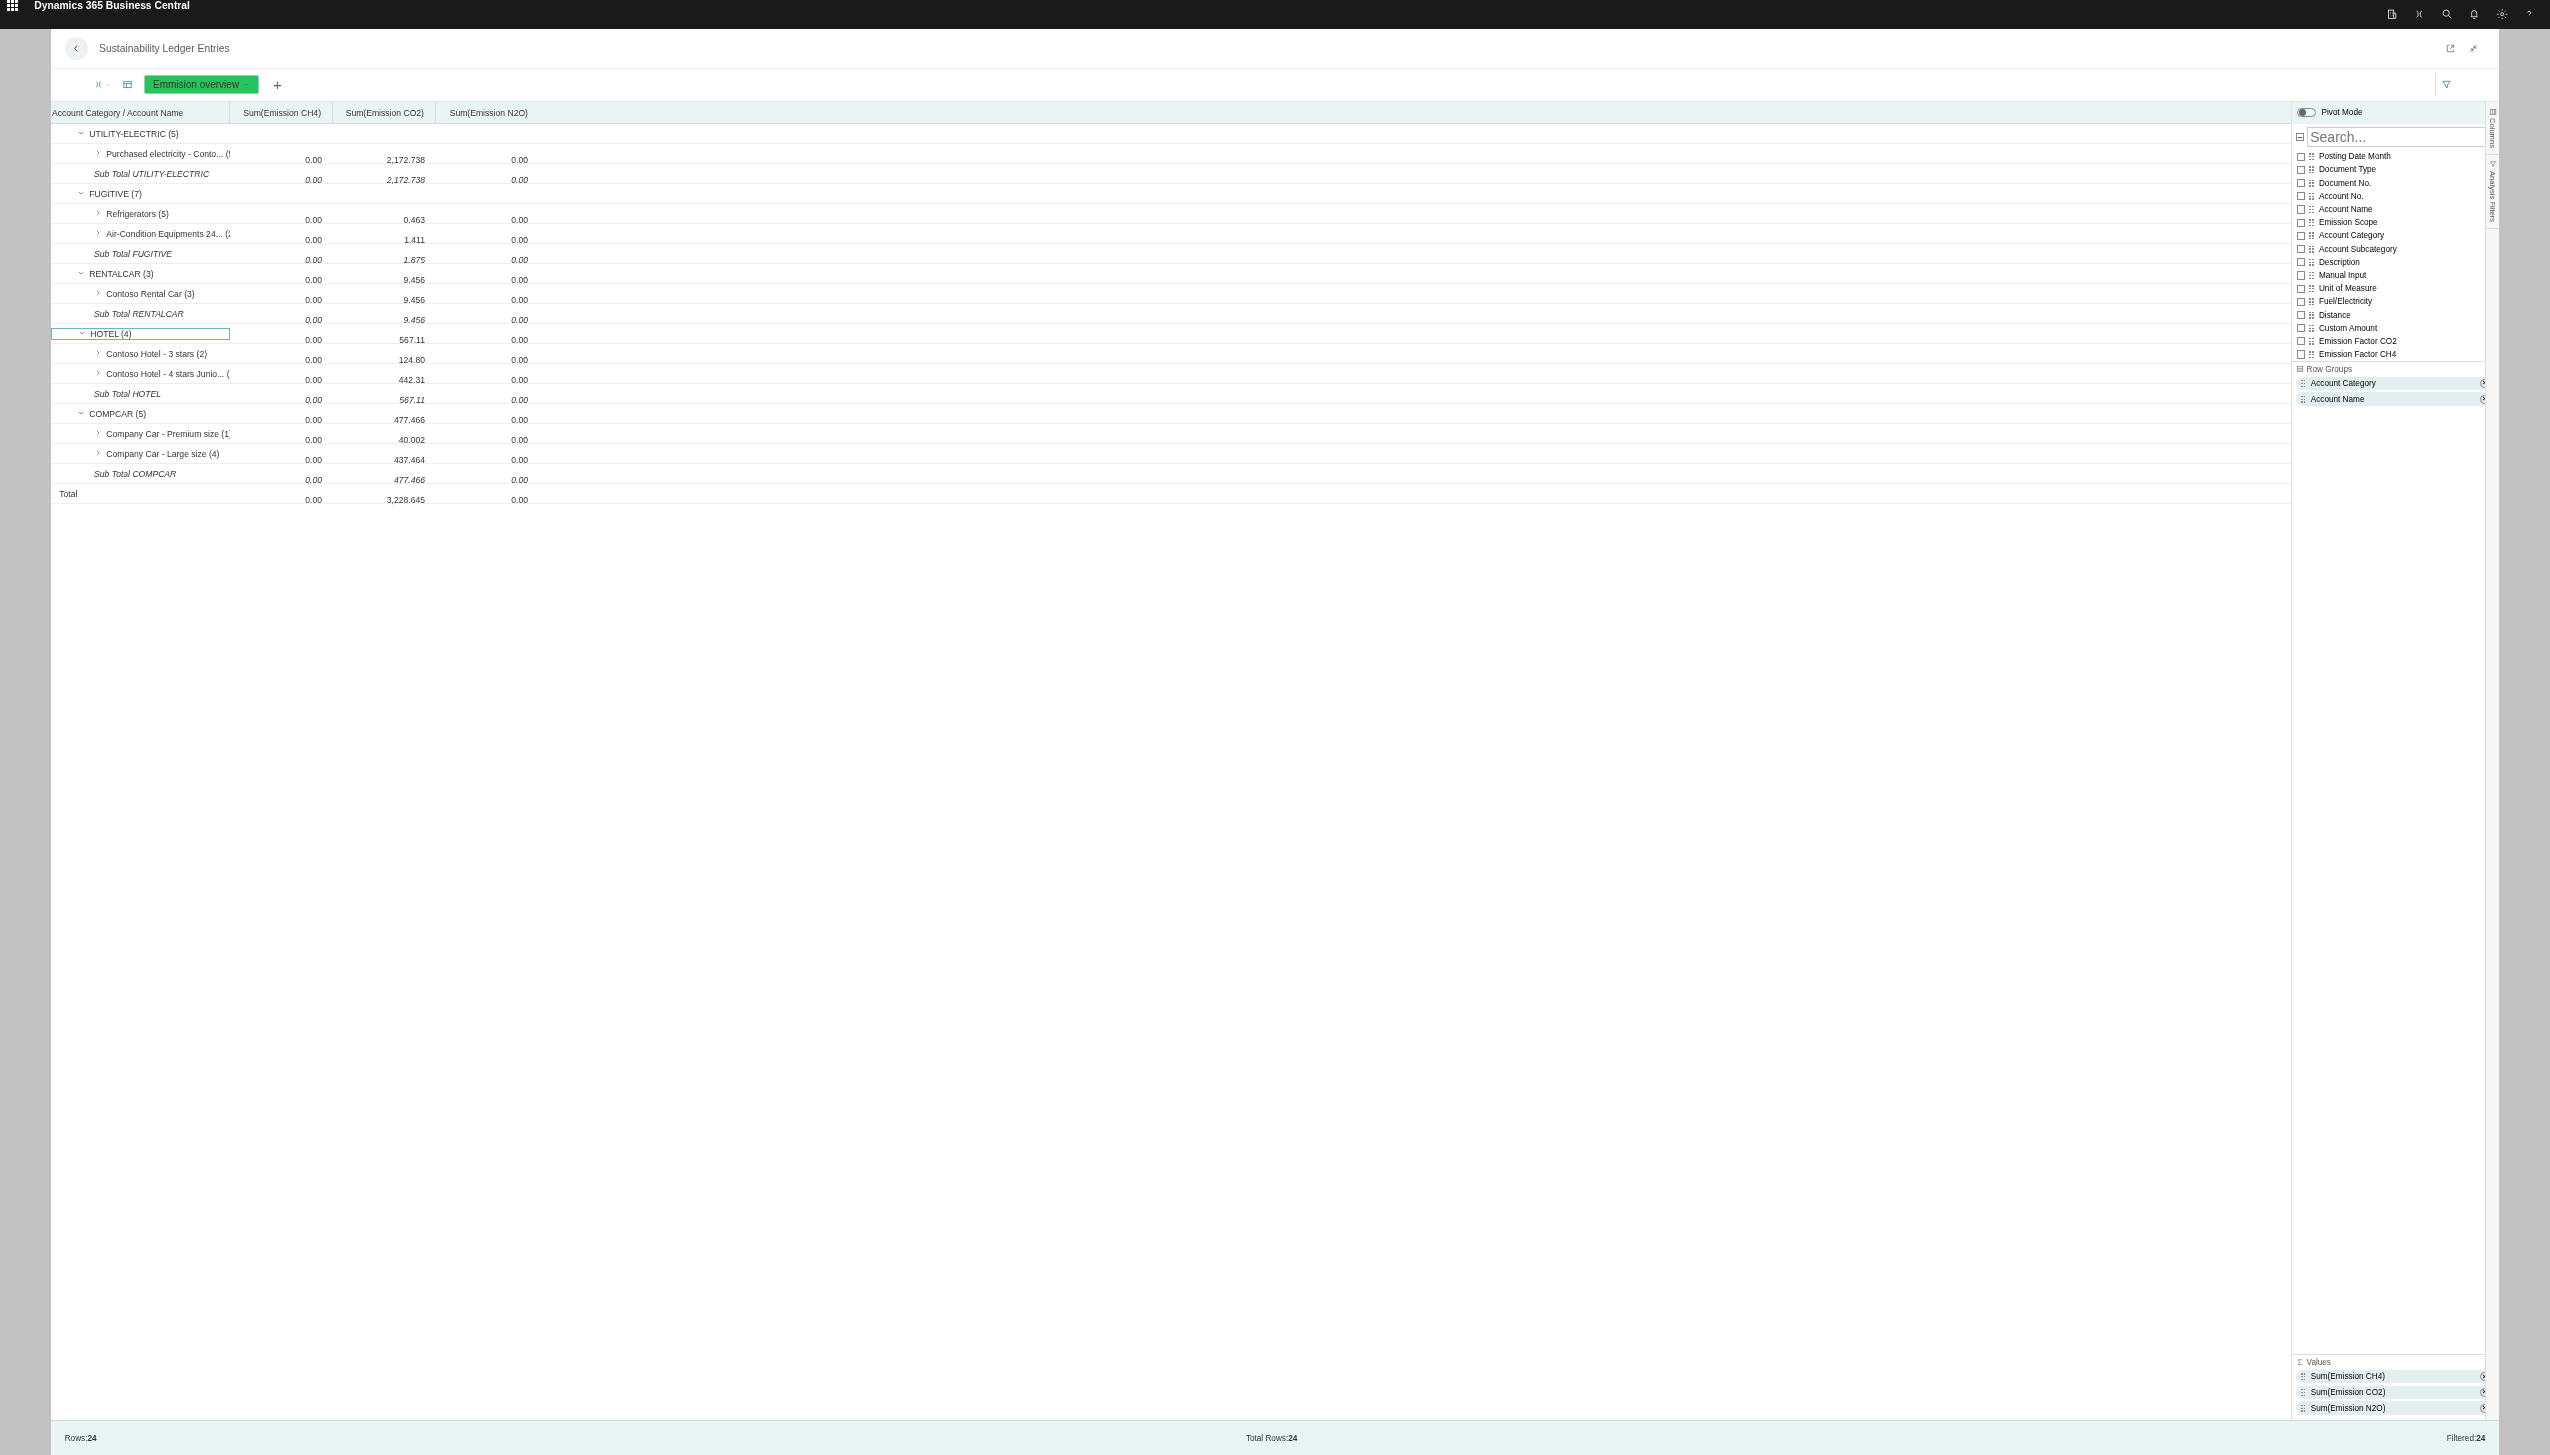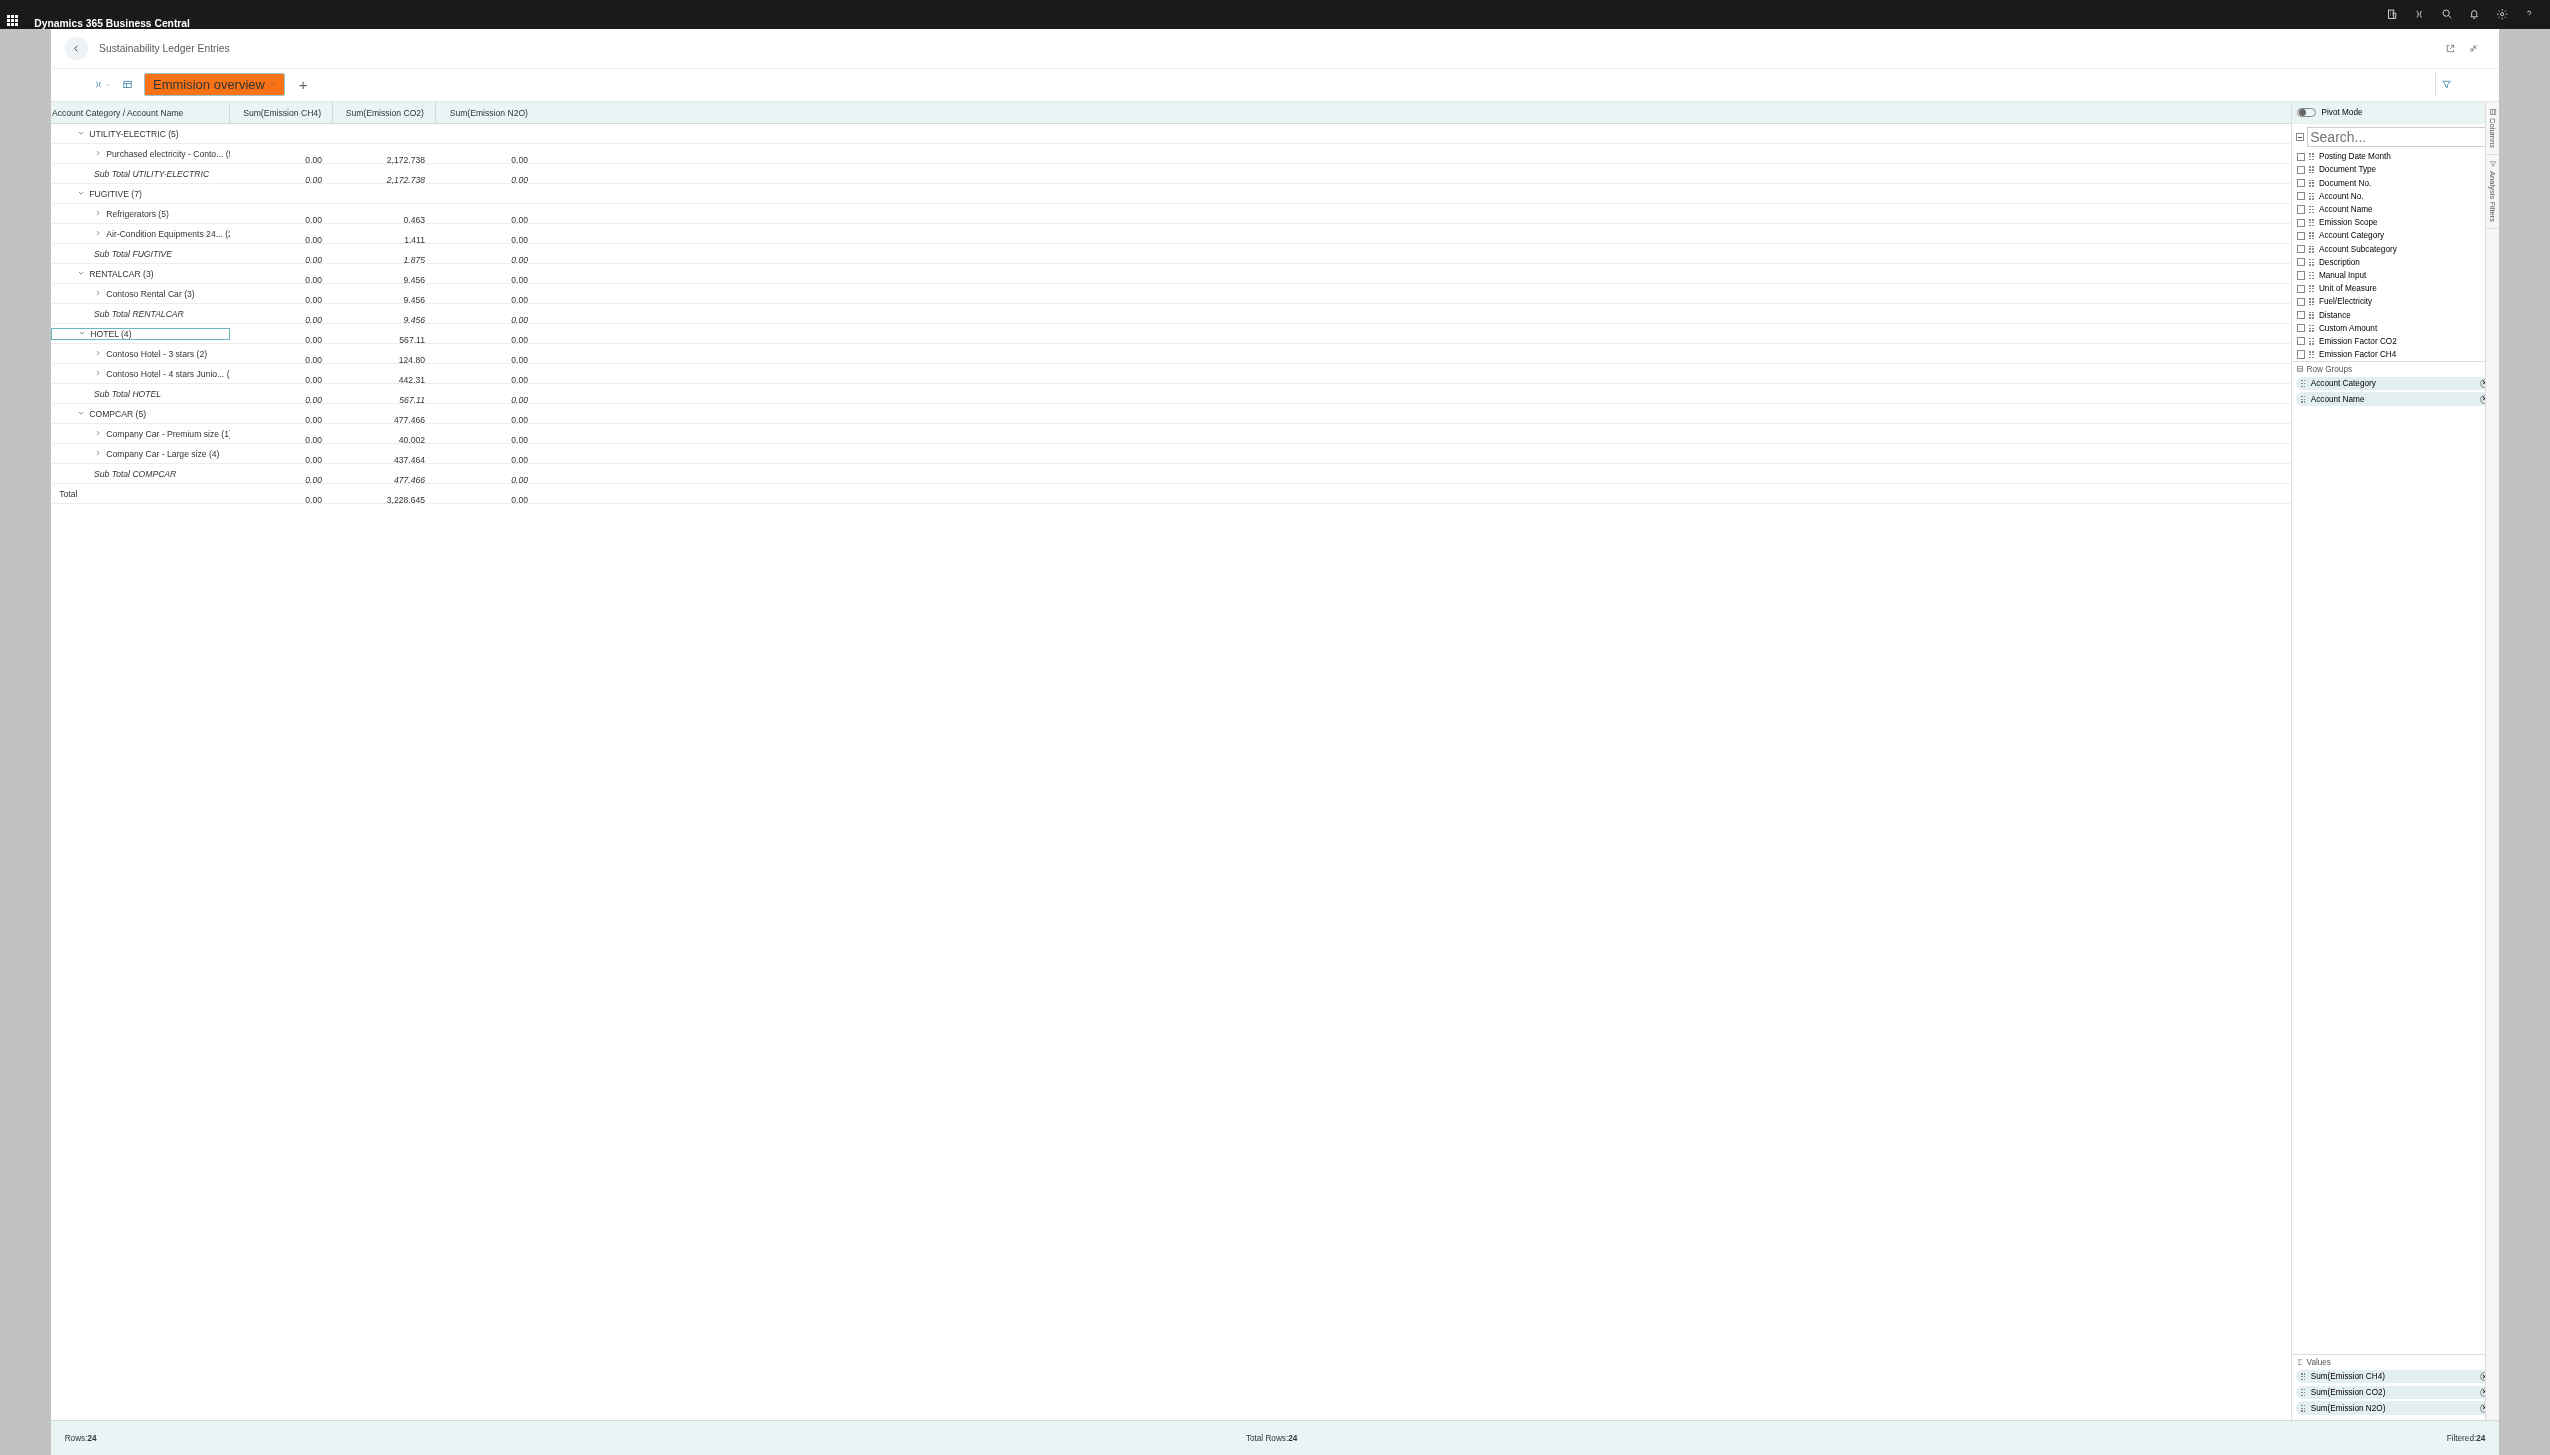--- a/index.html
+++ b/index.html
@@ -1,19 +1,19 @@
 <!DOCTYPE html>
 <html style="font-size:11px"><head>
 <meta charset="utf-8">
 <style>
   * { box-sizing: border-box; margin: 0; padding: 0; }
   html, body { width: 100%; height: 100%; font-family: "Segoe UI", Arial, sans-serif; background: #c2c2c2; }
   .app { width: 100%; height: 100%; display: flex; flex-direction: column; }
   .topbar {
-    height: 29px; background: #1a1a1a; color: #fff; display: flex; align-items: flex-end;
+    height: 29px; background: #1a1a1a; color: #fff; display: flex; align-items: flex-start;
     padding: 0 6.9px; font-size: 9.6px;
   }
   .topbar .waffle { width: 13.7px; height: 13.7px; display: grid; grid-template-columns: repeat(3,2.7px); grid-template-rows: repeat(3,2.7px); gap: 1.4px; margin-right: 13.7px; cursor: pointer; }
   .topbar .waffle span { background: #fff; }
   .topbar .title { font-weight: 600; font-size: 10.3px; }
   .topbar .spacer { flex: 1; }
   .topbar .ticon { width: 27.5px; height: 29px; display:flex; align-items:center; justify-content:center; cursor:pointer; }
   .topbar .ticon svg { width: 12.4px; height: 12.4px; stroke: #fff; fill: none; stroke-width:1.5; }
 
   .stage { flex:1; display:flex; justify-content:center; padding: 0; background:#c2c2c2; }
@@ -23,21 +23,21 @@
   .backbtn { width:23.4px; height:23.4px; border-radius:50%; background:#eef2f5; display:flex; align-items:center; justify-content:center; cursor:pointer; margin-right:11px; }
   .backbtn svg { width:11px; height:11px; stroke:#333; fill:none; stroke-width:2; }
   .page-title { color:#5a5a5a; font-size:10.3px; }
   .page-header .spacer { flex:1; }
   .hicon { width:23.4px; height:23.4px; display:flex; align-items:center; justify-content:center; cursor:pointer; }
   .hicon svg { width:11px; height:11px; stroke:#555; fill:none; stroke-width:1.5; }
 
   .tabsbar { height:32px; display:flex; align-items:center; padding:0 41px; border-bottom:0.7px solid transparent; }
   .tabsicon { width:19px; height:19px; display:flex; align-items:center; justify-content:center; margin-right:6.9px; cursor:pointer; }
   .tabsicon svg { width:11px; height:11px; stroke:#1a6b91; fill:none; stroke-width:1.5; }
-  .tabchip { background:#f97316; border:0.7px solid #9bc4cc; border-radius:2.1px; padding:3.4px 8.2px; font-size:13px; color:#333; display:flex; align-items:center; gap:4.1px; cursor:pointer; }
+  .tabchip { background:#22c55e; border:0.7px solid #9bc4cc; border-radius:2.1px; padding:3.4px 8.2px; font-size:10px; color:#333; display:flex; align-items:center; gap:4.1px; cursor:pointer; }
   .tabchip svg { width:6.9px; height:6.9px; stroke:#555; fill:none; stroke-width:2; }
   .plus { margin-left:13.7px; font-size:15px; color:#666; cursor:pointer; }
   .tabsbar .spacer { flex:1; }
   .filtericon { width:23.4px; height:23.4px; display:flex; align-items:center; justify-content:center; border-left:0.7px solid #ddd; cursor:pointer; }
   .filtericon svg { width:11px; height:11px; stroke:#1a6b91; fill:none; stroke-width:1.5; }
 
   .workarea { flex:1; display:flex; min-height:0; border-top:0.7px solid #e6e6e6; position:relative; }
   .grid { flex:1; display:flex; flex-direction:column; min-width:0; }
   .ghead { display:flex; background:#e9f4f4; border-bottom:0.7px solid #d0dcdc; height:22px; align-items:center; font-size:8.6px; color:#333; }
   .col-name { flex:0 0 179px; padding-left:1px; border-right:0.7px solid #d0dcdc; height:100%; display:flex; align-items:center; }

